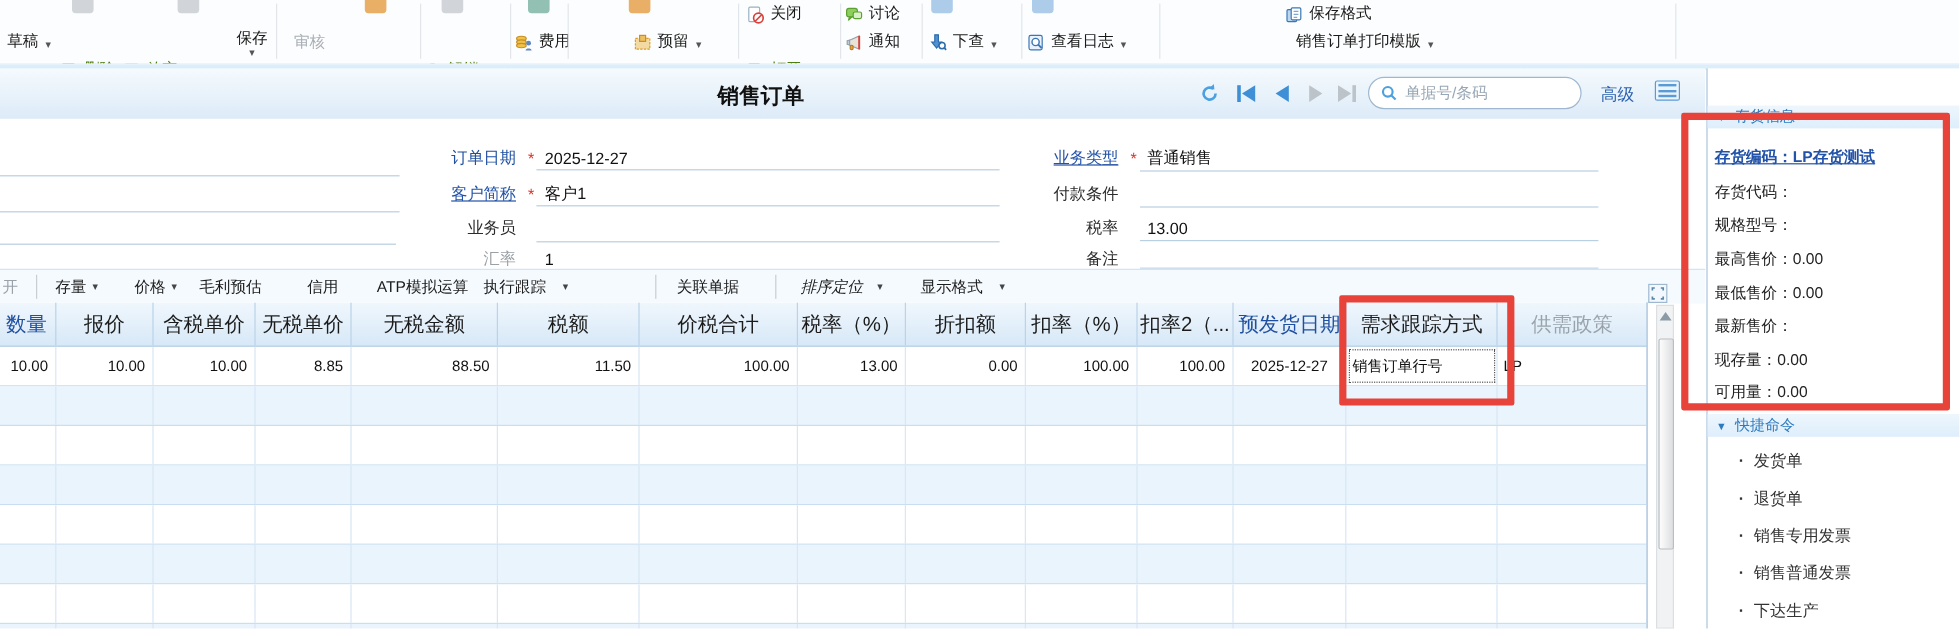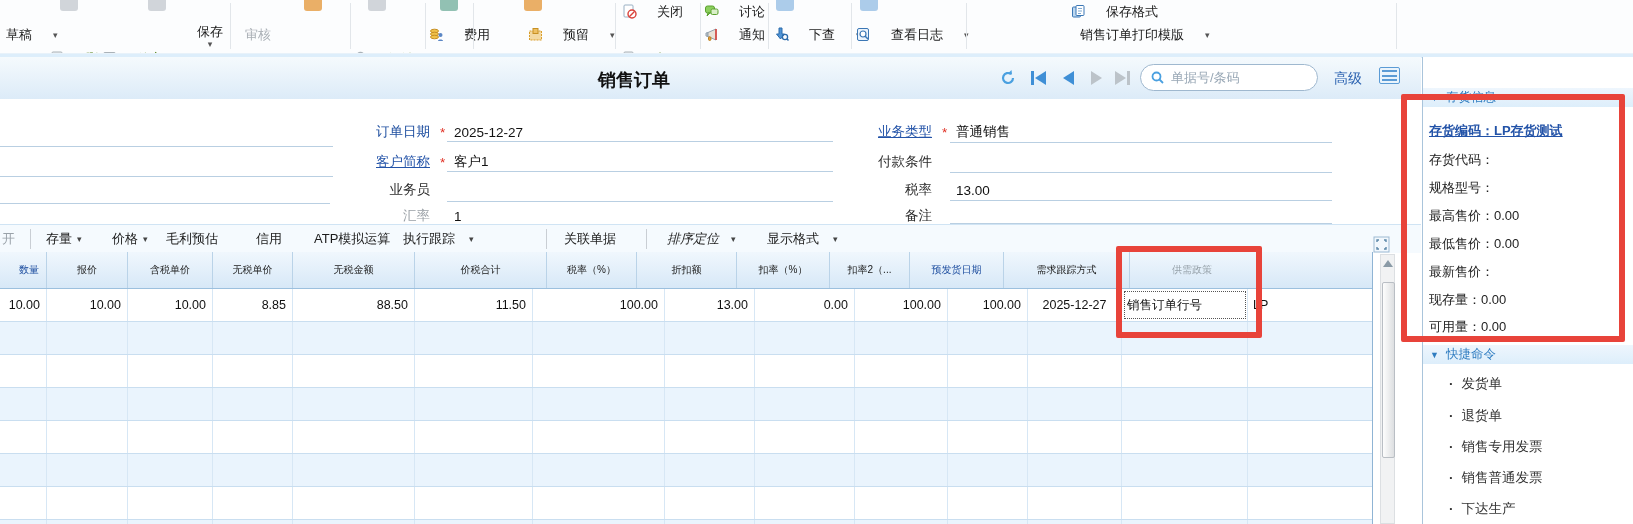--- a/index.html
+++ b/index.html
@@ -2,21 +2,21 @@
 <html><head>
 <meta charset="utf-8">
 <style>
   html,body{margin:0;padding:0;background:#fff;font-family:"Liberation Sans","DejaVu Sans",sans-serif;}
   #app{position:relative;width:1633px;height:524px;overflow:hidden;background:#fff;}
   
   .ribbon{position:absolute;left:0;top:0;width:1633px;height:53px;background:#fcfdfe;}
   .ribbon-strip{position:absolute;left:0;top:53px;width:1633px;height:4px;background:#ddeefb;border-top:1px solid #e8f2fa;}
   .ribbon-sep{position:absolute;top:3px;height:46px;width:1px;background:#e2e6ea;}
   .chip{position:absolute;top:0;height:11px;width:18px;border-radius:0 0 3px 3px;opacity:.85;}
-  .rb{position:absolute;display:flex;align-items:center;gap:20px;font-size:13px;color:#1a1a1a;white-space:nowrap;cursor:default;}
+  .rb{position:absolute;display:flex;align-items:flex-end;gap:5px;font-size:13px;color:#1a1a1a;white-space:nowrap;cursor:default;}
   .rb.r1{top:3px;height:17px;}
   .rb.r2{top:26px;height:17px;}
   .rb.dis{color:#4d7c0f;margin-top:24px;}
   .rb .caret{font-size:9px;color:#555;margin-left:1px;}
   .bigbtn{position:absolute;top:20px;height:30px;display:flex;flex-direction:column;align-items:center;justify-content:center;font-size:13px;color:#1a1a1a;}
   .bigbtn .caret{font-size:9px;color:#555;line-height:7px;}
   .icon14{width:15px;height:15px;flex:0 0 15px;}
   
   .titlebar{position:absolute;left:0;top:57px;width:1421px;height:42px;background:linear-gradient(#f5fafd,#dcebf8);border-bottom:1px solid #cfe0ef;}
   .doc-title{position:absolute;left:598px;top:11px;font-size:18px;font-weight:bold;color:#111;}
@@ -44,21 +44,21 @@
   
   .gridbar{position:absolute;left:0;top:224px;width:1421px;height:28px;background:#f5fafe;border-top:1px solid #d0e4f4;}
   .gb{position:absolute;top:5px;height:18px;display:flex;align-items:center;font-size:13px;color:#1c1c1c;cursor:pointer;white-space:nowrap;}
   .gb .caret{font-size:9px;color:#444;margin-left:5px;}
   .gbsep{position:absolute;top:4px;height:20px;width:1px;background:#c9ced4;}
   .gbfrag{position:absolute;left:2px;top:5px;font-size:13px;color:#9aa2a9;}
   .expandicon{position:absolute;left:1373px;top:236px;width:17px;height:17px;cursor:pointer;}
   
   .grid{position:absolute;left:0;top:252px;width:1372px;height:272px;overflow:hidden;background:#fff;border-right:1px solid #8fb4d4;box-sizing:content-box;}
   .ghead{display:flex;height:37px;background:linear-gradient(#f0f7fd,#d7e8f7);border-bottom:1px solid #9cc0de;box-sizing:border-box;}
-  .hcell{border-right:1px solid #bad3e8;display:flex;align-items:center;justify-content:center;font-size:10px;color:#1b1b1b;box-sizing:border-box;overflow:hidden;white-space:nowrap;}
+  .hcell{border-right:1px solid #bad3e8;display:flex;align-items:center;justify-content:center;font-size:17px;color:#1b1b1b;box-sizing:border-box;overflow:hidden;white-space:nowrap;}
   .hcell.hblue{color:#1f4fa0;}
   .hcell.hgray{color:#98a3ab;}
   .grow{display:flex;height:33px;border-bottom:1px solid #c9def0;box-sizing:border-box;background:#fff;}
   .cell{border-right:1px solid #d7e7f5;font-size:12.5px;color:#111;display:flex;align-items:center;box-sizing:border-box;overflow:hidden;white-space:nowrap;}
   .cell.ar{justify-content:flex-end;padding-right:6px;}
   .cell.ac{justify-content:center;}
   .cell.al{justify-content:flex-start;padding-left:5px;}
   .cell.focuscell{outline:1px dotted #555;outline-offset:-3px;}
   
   .vscroll{position:absolute;left:1380px;top:254px;width:15px;height:270px;background:#f1f2f3;border:1px solid #dcdfe2;box-sizing:border-box;}
@@ -359,20 +359,21 @@
       </svg>
   </div>
 
   <div class="grid">
     <div class="ghead">
       <div class="hcell hblue" style="width:47px;justify-content:flex-end;padding-right:7px;">数量</div>
       <div class="hcell" style="width:81px;">报价</div>
       <div class="hcell" style="width:85px;">含税单价</div>
       <div class="hcell" style="width:80px;">无税单价</div>
       <div class="hcell" style="width:122px;">无税金额</div>
+      <div class="hcell" style="width:118px;">税额</div>
       <div class="hcell" style="width:132px;">价税合计</div>
       <div class="hcell" style="width:90px;">税率（%）</div>
       <div class="hcell" style="width:100px;">折扣额</div>
       <div class="hcell" style="width:93px;">扣率（%）</div>
       <div class="hcell" style="width:80px;">扣率2（...</div>
       <div class="hcell hblue" style="width:94px;">预发货日期</div>
       <div class="hcell" style="width:126px;">需求跟踪方式</div>
       <div class="hcell hgray" style="width:124px;border-right:none;">供需政策</div>
     </div>
     <div class="grow">

